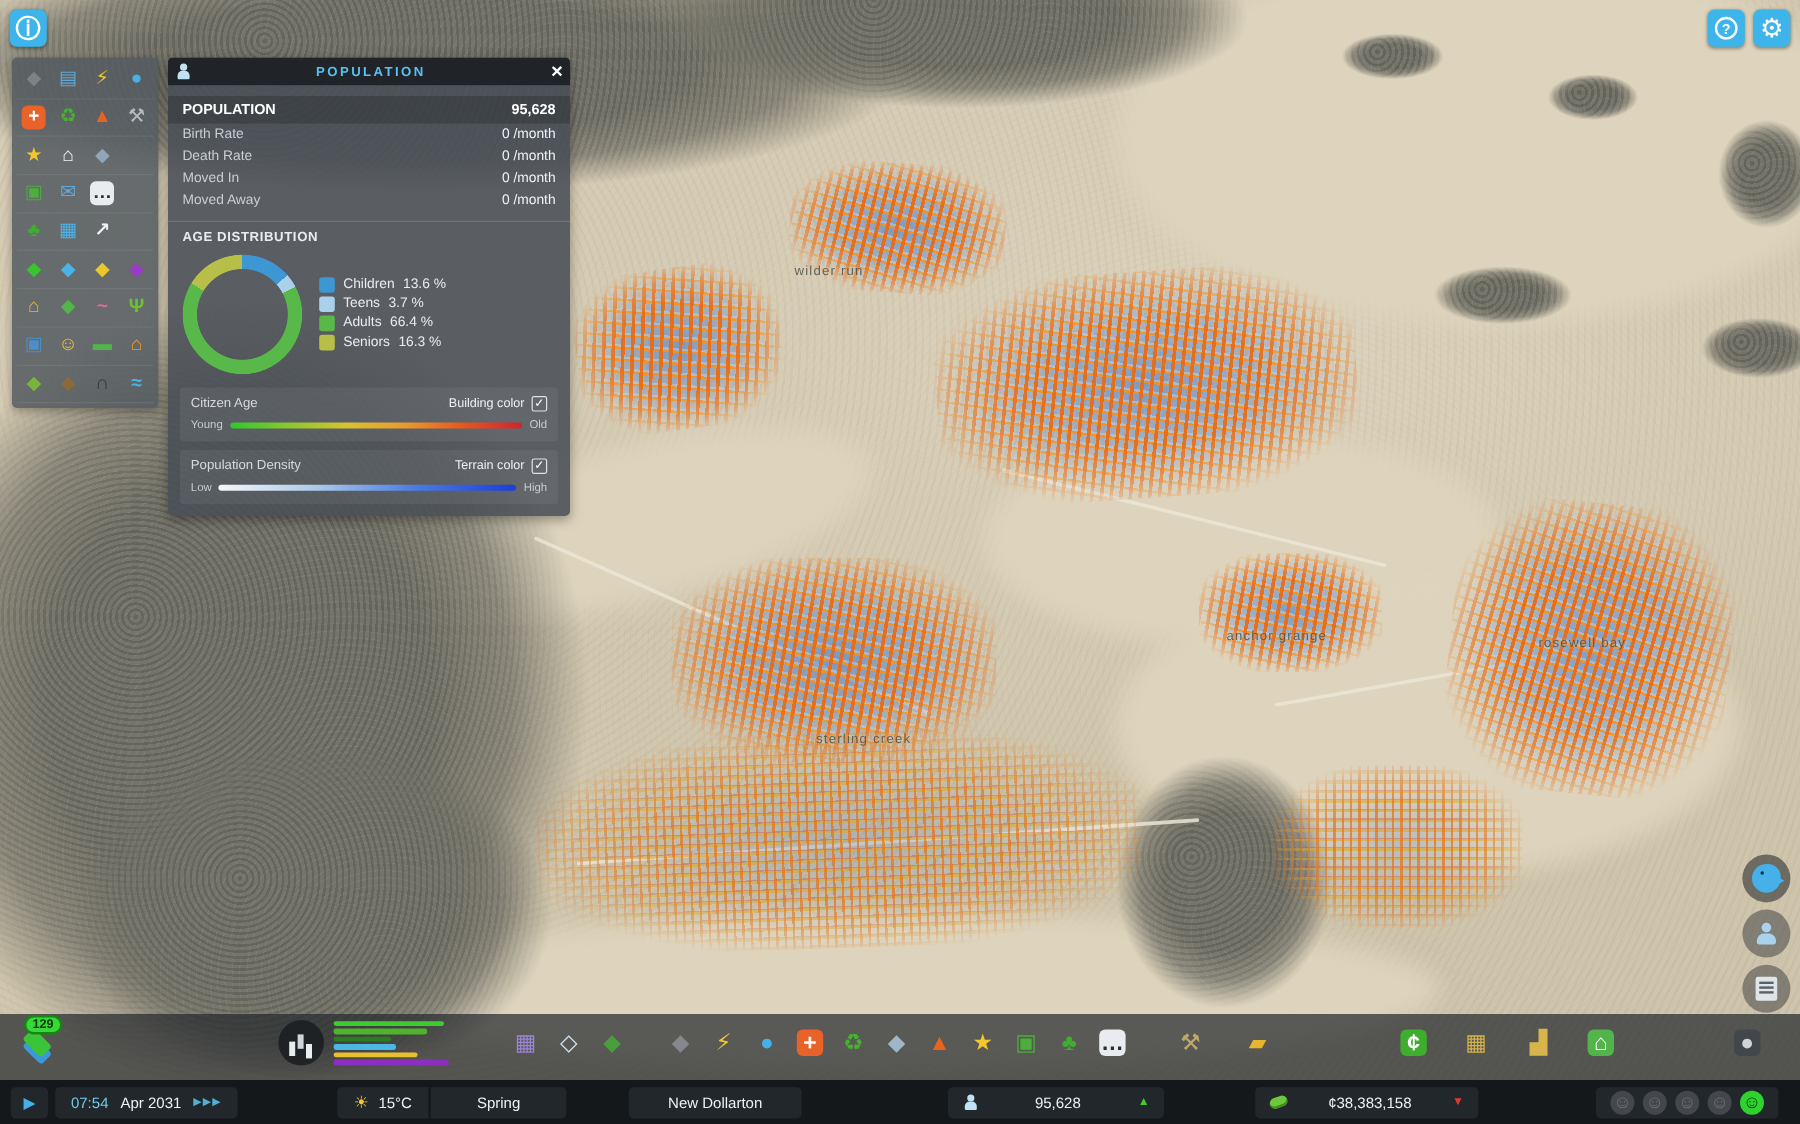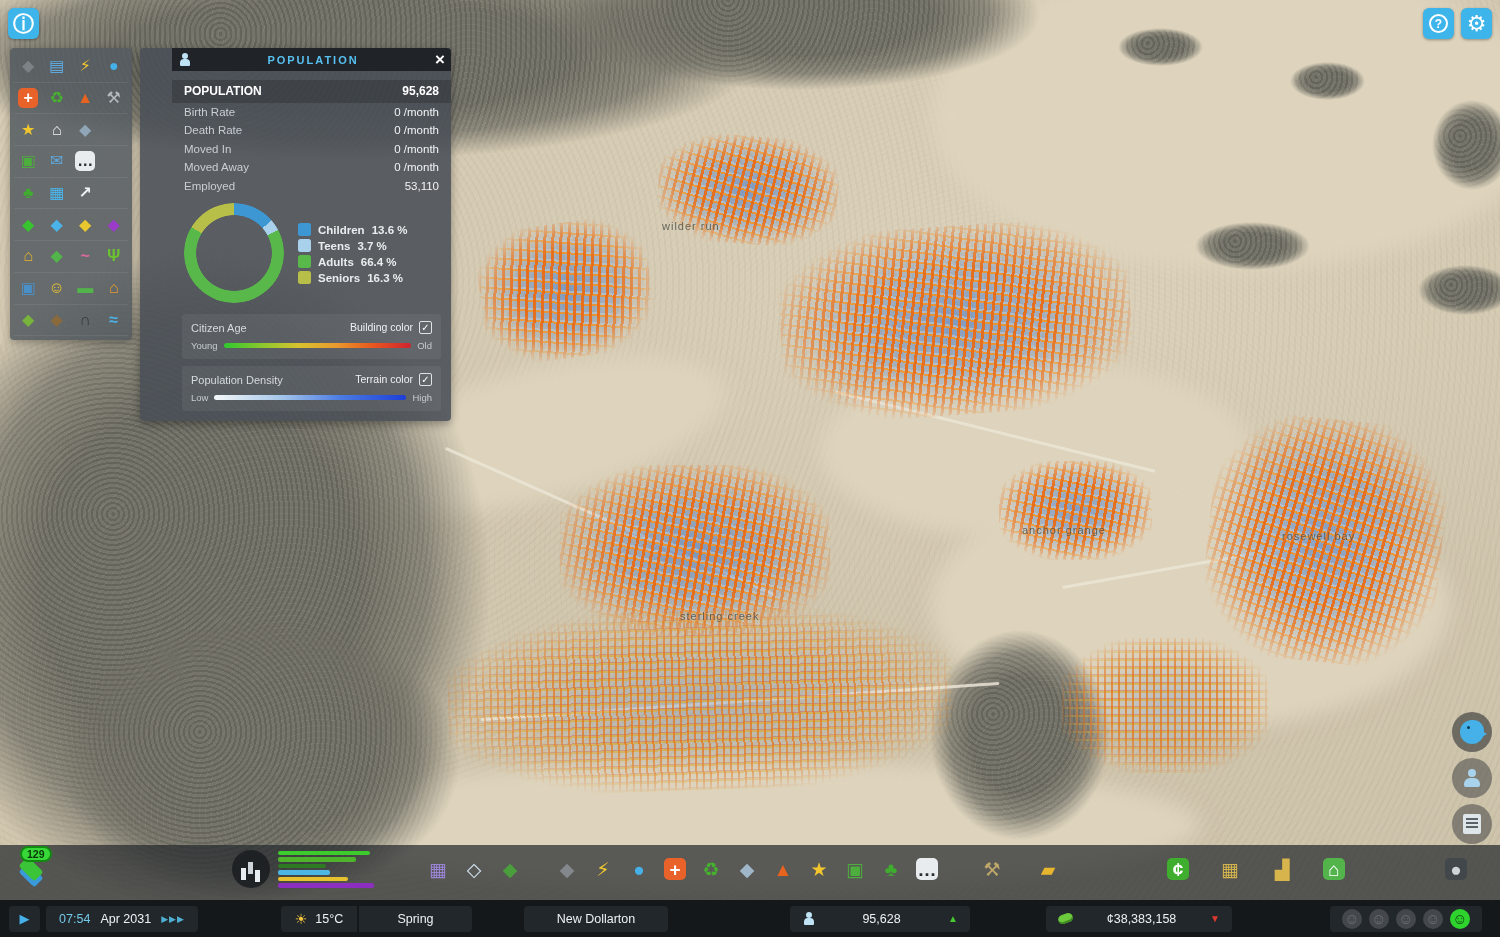--- a/index.html
+++ b/index.html
@@ -46,41 +46,41 @@
   
   #iv-panel { position:absolute; left:10px; top:48px; width:122px; height:292px;
     background:rgba(84,90,96,.85); border-radius:4px; padding:3px 4px; box-shadow:0 2px 8px rgba(0,0,0,.3); }
   #iv-panel .grid { display:grid; grid-template-columns:repeat(4,1fr); }
   .iv { height:31.7px; display:flex; align-items:center; justify-content:center;
     font-size:16px; border-bottom:1px solid rgba(255,255,255,.07); cursor:pointer; }
   .iv span.g { display:flex; align-items:center; justify-content:center; min-width:20px; height:20px;
     border-radius:5px; line-height:1; font-weight:bold; }
 
   
-  #pop-panel { position:absolute; left:140px; top:48px; width:311px; background:rgba(73,79,86,.88);
-    border-radius:4px; overflow:hidden; box-shadow:0 3px 10px rgba(0,0,0,.35); color:#eef1f3;padding-left:32px; }
+  #pop-panel { position:absolute; left:140px; top:48px; width:335px; background:rgba(73,79,86,.88);
+    border-radius:4px; overflow:hidden; box-shadow:0 3px 10px rgba(0,0,0,.35); color:#eef1f3; }
   #pop-head { height:23px; background:rgba(26,30,34,.88); display:flex; align-items:center; padding:0 6px; }
   #pop-head .title { flex:1; text-align:center; color:#57c1f1; font-size:11px; font-weight:bold; letter-spacing:2px; }
   .person-ic { width:13px; height:13px; position:relative; }
   .person-ic::before { content:""; position:absolute; left:4px; top:0; width:6px; height:6px; border-radius:50%; background:#bfe2f4; }
   .person-ic::after { content:""; position:absolute; left:2px; top:6px; width:10px; height:7px; border-radius:4px 4px 1px 1px; background:#bfe2f4; }
   #pop-close { color:#fff; font-size:17px; font-weight:bold; cursor:pointer; line-height:1; }
   .stat-row { display:flex; justify-content:space-between; padding:2px 12px; font-size:11.5px; line-height:14.5px; }
   .stat-row .lab { color:#c9ced3; }
   .stat-row .val { color:#f2f4f6; }
   .stat-row.total { background:rgba(0,0,0,.18); font-weight:bold; font-size:12px; padding:4px 12px; }
   .stat-row.total .lab, .stat-row.total .val { color:#fff; }
   .sect { border-top:1px solid rgba(255,255,255,.14); margin-top:7px; padding:7px 12px 0; font-size:11px;
     font-weight:bold; letter-spacing:.5px; color:#e9edef; }
   #age-wrap { display:flex; align-items:center; padding:8px 12px 4px; gap:14px; }
   #age-donut { width:100px; height:100px; border-radius:50%;
     -webkit-mask:radial-gradient(circle,transparent 53%,#000 54%);
     mask:radial-gradient(circle,transparent 53%,#000 54%); }
   .age-legend { display:flex; flex-direction:column; gap:3px; }
-  .age-item { display:flex; align-items:flex-end; gap:7px; font-size:11.5px; color:#e9edef;font-weight:bold; }
+  .age-item { display:flex; align-items:flex-start; gap:7px; font-size:11.5px; color:#e9edef; }
   .age-item .sw { width:13px; height:13px; border-radius:2.5px; }
   .legend-card { margin:7px 10px 0; background:rgba(255,255,255,.06); border-radius:3px; padding:7px 9px 8px; }
   .legend-card:last-child { margin-bottom:10px; }
   .legend-top { display:flex; align-items:center; justify-content:space-between; font-size:11px; color:#d6dadd; }
   .legend-top .tgl { display:flex; align-items:flex-start; gap:6px; font-size:10.5px; color:#eef1f3; }
   .cbx { width:13px; height:13px; border:1.5px solid #dfe3e6; border-radius:2px; display:flex;
     align-items:center; justify-content:center; font-size:10px; color:#fff; cursor:pointer; }
   .grad-row { display:flex; align-items:center; gap:6px; margin-top:6px; font-size:9.5px; color:#c6cbce; }
   .grad-bar { flex:1; height:5px; border-radius:3px; }
   .grad-bar.age { background:linear-gradient(90deg,#2ec82e,#8ac82e,#d8c22e,#e89a2e,#e8551e,#cf2430); }
@@ -363,24 +363,21 @@
         <span class="val">0 /month</span>
       </div>
       <div class="stat-row">
         <span class="lab">Moved In</span>
         <span class="val">0 /month</span>
       </div>
       <div class="stat-row">
         <span class="lab">Moved Away</span>
         <span class="val">0 /month</span>
       </div>
-      <div class="stat-row">
-        <span class="lab">Employed</span>
-        <span class="val">53,110</span>
-      </div>
+    <div class="sect">AGE DISTRIBUTION</div>
     <div id="age-wrap">
       <div id="age-donut" style="background: conic-gradient(rgb(61, 151, 211) 0%, rgb(61, 151, 211) 13.6%, rgb(169, 209, 236) 13.6%, rgb(169, 209, 236) 17.3%, rgb(89, 184, 74) 17.3%, rgb(89, 184, 74) 83.7%, rgb(184, 191, 72) 83.7%, rgb(184, 191, 72) 100%);"></div>
       <div class="age-legend">
         <div class="age-item">
             <span class="sw" style="background: rgb(61, 151, 211);"></span>
             <span>Children</span>
             <span>13.6 %</span>
           </div>
           <div class="age-item">
             <span class="sw" style="background: rgb(169, 209, 236);"></span>

